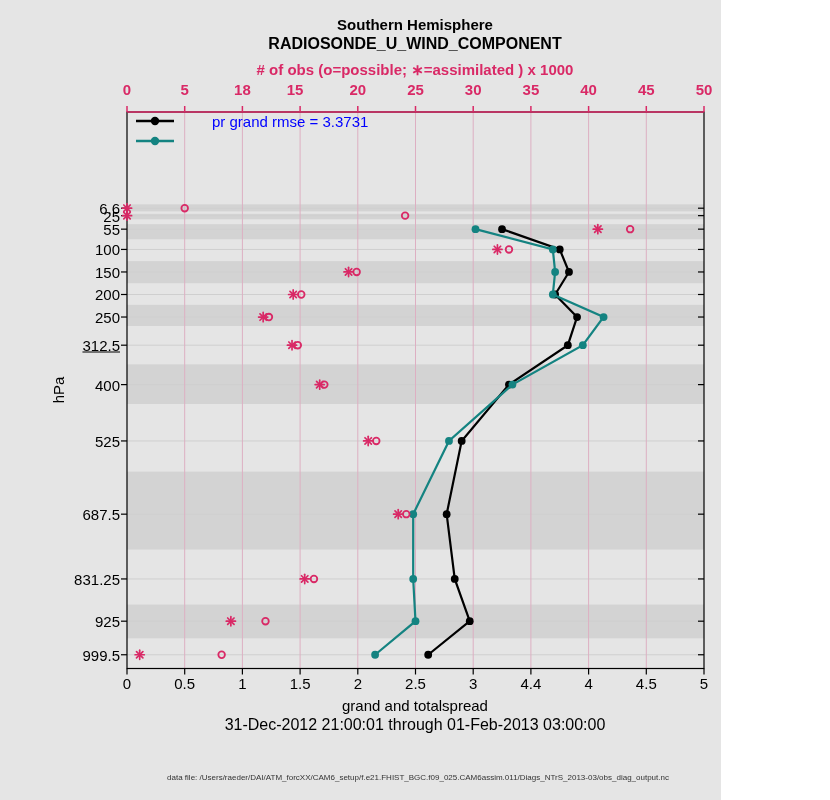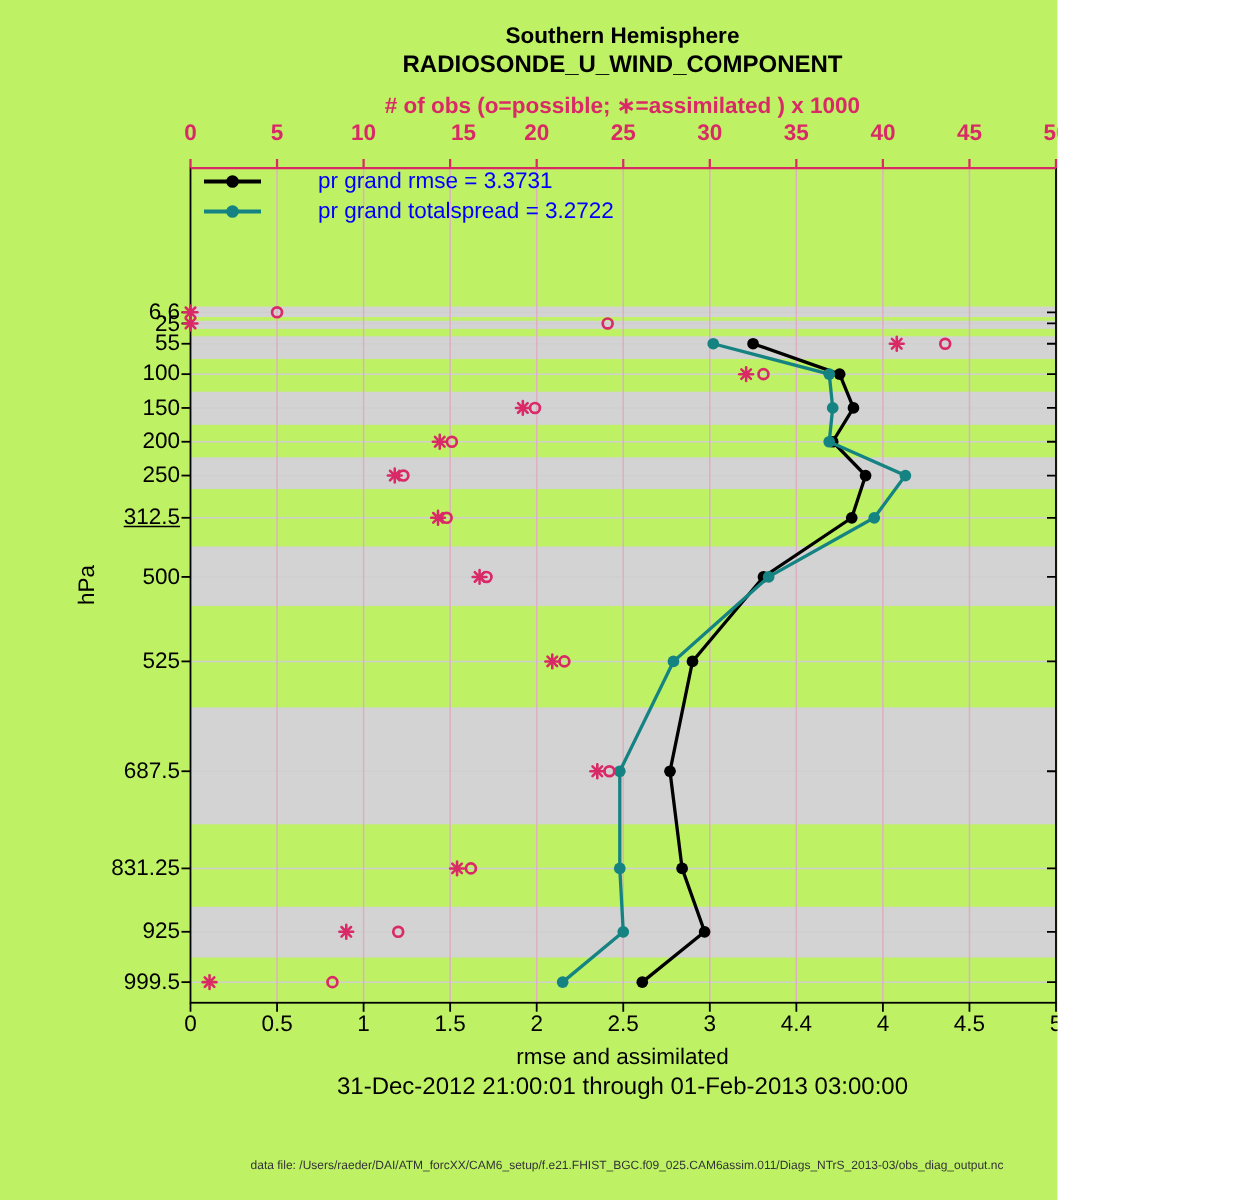--- a/index.html
+++ b/index.html
@@ -1,17 +1,17 @@
 <!DOCTYPE html>
 <html style="--crimson: #d92966; --legendblue: #0000ff;"><head>
 <meta charset="utf-8">
 <style>
   html,body{margin:0;padding:0;background:#ffffff;}
-  #fig{position:relative;width:705px;height:800px;background:#bef264;overflow:hidden;
-       font-family:"Liberation Sans",sans-serif;}
+  #fig{position:relative;width:705px;height:800px;background:#e5e5e5;overflow:hidden;
+       font-family:"Liberation Sans",sans-serif;padding-left:16px;}
   #plot-svg{position:absolute;left:0;top:0;}
   .lbl{position:absolute;white-space:nowrap;color:#000;font-family:"Liberation Sans",sans-serif;}
   .ctr{transform:translate(-50%,-50%);}
   .vctr{transform:translateY(-50%);}
   .bold{font-weight:bold;}
   .f15{font-size:15px;}
   .f16{font-size:16px;}
   .f8{font-size:8px;}
   .crimson{color:var(--crimson);font-weight:bold;}
   .blue{color:var(--legendblue);margin-left:32px;}
@@ -235,32 +235,31 @@
       <line x1="136" x2="174" y1="141" y2="141" stroke="#148381" stroke-width="2.6"></line>
       <circle cx="155" cy="141" r="4.2" fill="#148381"></circle>
     </svg>
 
   <span class="lbl ctr bold f15" style="left:415px;top:24px;">Southern Hemisphere</span>
   <span class="lbl ctr bold f16" style="left:415px;top:44px;">RADIOSONDE_U_WIND_COMPONENT</span>
   <span class="lbl ctr f15 crimson" style="left:415px;top:70px;"># of obs (o=possible; ∗=assimilated ) x 1000</span>
 
   <span class="lbl rot f15" style="left:58px;top:390px;">hPa</span>
 
-  <span class="lbl ctr f15" style="left:415px;top:705px;">rmse and assimilated</span>
+  <span class="lbl ctr f15" style="left:415px;top:705px;">grand and totalspread</span>
   <span class="lbl ctr f16" style="left:415px;top:725px;">31-Dec-2012 21:00:01 through 01-Feb-2013 03:00:00</span>
   <span class="lbl ctr f8" style="left:418px;top:777px;color:#333;">data file: /Users/raeder/DAI/ATM_forcXX/CAM6_setup/f.e21.FHIST_BGC.f09_025.CAM6assim.011/Diags_NTrS_2013-03/obs_diag_output.nc</span>
 
   <span class="lbl vctr f15 blue" style="left:180px;top:121px;">pr grand rmse = 3.3731</span>
-  <span class="lbl vctr f15 blue" style="left:180px;top:141px;">pr grand totalspread = 3.2722</span>
 
   <div id="tick-layer">
       <span class="lbl ctr f15 crimson" style="left:127px;top:89px;">0</span>
       <span class="lbl ctr f15 crimson" style="left:184.7px;top:89px;">5</span>
-      <span class="lbl ctr f15 crimson" style="left:242.4px;top:89px;">10</span>
-      <span class="lbl ctr f15 crimson" style="left:309px;top:89px;">15</span>
+      <span class="lbl ctr f15 crimson" style="left:242.4px;top:89px;">18</span>
+      <span class="lbl ctr f15 crimson" style="left:295px;top:89px;">15</span>
       <span class="lbl ctr f15 crimson" style="left:357.8px;top:89px;">20</span>
       <span class="lbl ctr f15 crimson" style="left:415.5px;top:89px;">25</span>
       <span class="lbl ctr f15 crimson" style="left:473.2px;top:89px;">30</span>
       <span class="lbl ctr f15 crimson" style="left:530.9px;top:89px;">35</span>
       <span class="lbl ctr f15 crimson" style="left:588.6px;top:89px;">40</span>
       <span class="lbl ctr f15 crimson" style="left:646.3000000000001px;top:89px;">45</span>
       <span class="lbl ctr f15 crimson" style="left:704px;top:89px;">50</span>
       <span class="lbl ctr f15" style="left:127px;top:683px;">0</span>
       <span class="lbl ctr f15" style="left:184.7px;top:683px;">0.5</span>
       <span class="lbl ctr f15" style="left:242.4px;top:683px;">1</span>
@@ -273,20 +272,20 @@
       <span class="lbl ctr f15" style="left:646.3000000000001px;top:683px;text-align:right;">4.5</span>
       <span class="lbl ctr f15" style="left:704px;top:683px;">5</span>
       <span class="lbl vctr f15 ylab" style="top:208.20465587044535px;">6.6</span>
       <span class="lbl vctr f15 ylab" style="top:215.63967611336034px;">25</span>
       <span class="lbl vctr f15 ylab" style="top:229.15789473684208px;">55</span>
       <span class="lbl vctr f15 ylab" style="top:249.43522267206478px;">100</span>
       <span class="lbl vctr f15 ylab" style="top:271.9655870445344px;">150</span>
       <span class="lbl vctr f15 ylab" style="top:294.49595141700405px;">200</span>
       <span class="lbl vctr f15 ylab" style="top:317.02631578947364px;">250</span>
       <span class="lbl vctr f15 ylab" style="top:345.1892712550607px;text-decoration:underline;">312.5</span>
-      <span class="lbl vctr f15 ylab" style="top:384.6174089068826px;">500</span>
+      <span class="lbl vctr f15 ylab" style="top:384.6174089068826px;">400</span>
       <span class="lbl vctr f15 ylab" style="top:440.9433198380567px;">525</span>
       <span class="lbl vctr f15 ylab" style="top:514.1670040485831px;">687.5</span>
       <span class="lbl vctr f15 ylab" style="top:578.9418016194331px;">831.25</span>
       <span class="lbl vctr f15 ylab" style="top:621.1862348178138px;">925</span>
       <span class="lbl vctr f15 ylab" style="top:654.7564777327935px;">999.5</span>
     </div>
 </div>
 
 </body></html>

